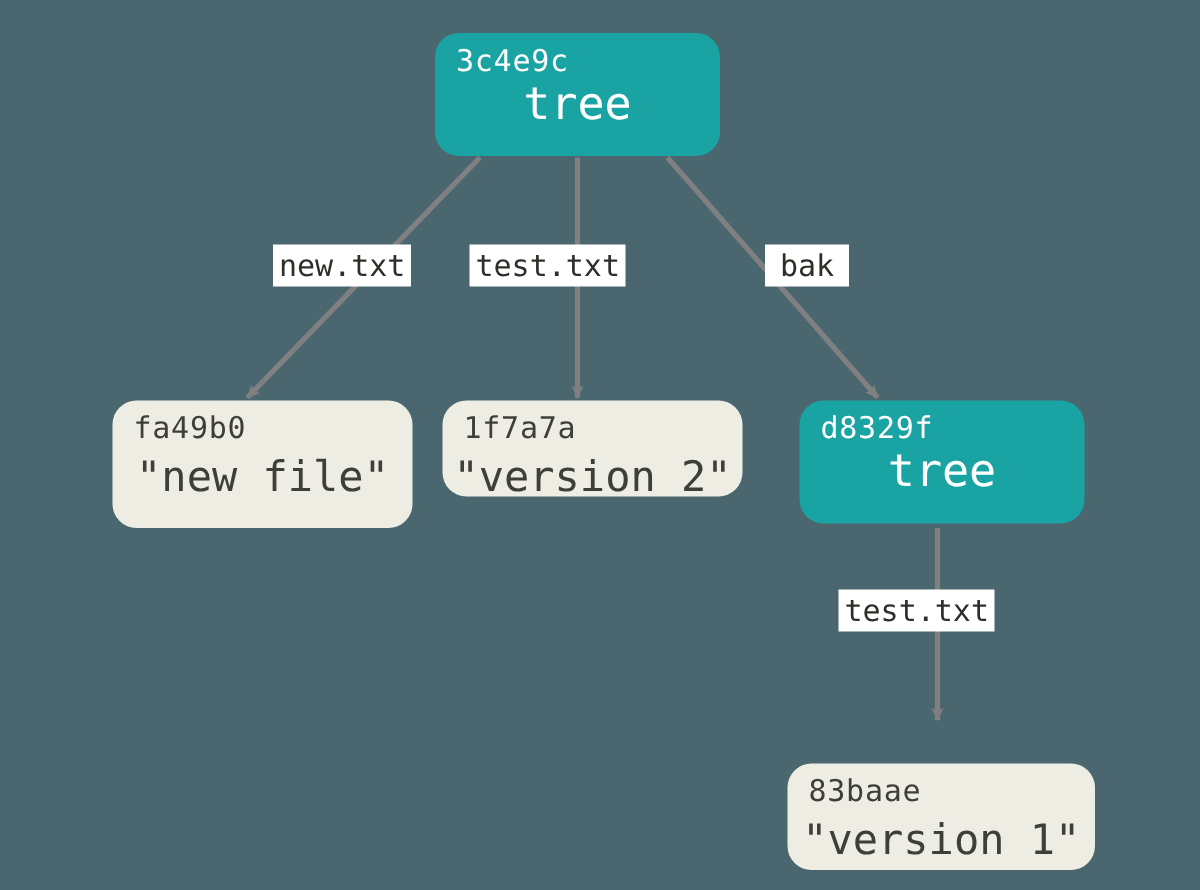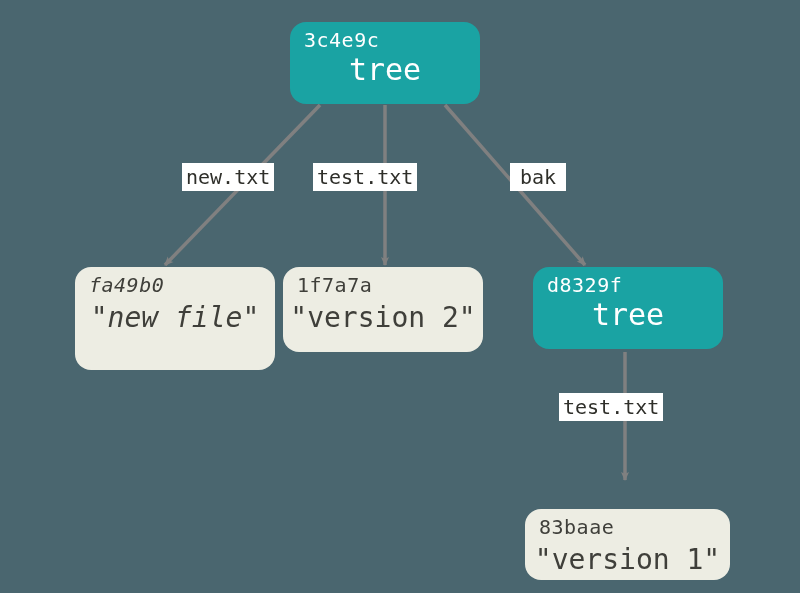--- a/index.html
+++ b/index.html
@@ -81,26 +81,26 @@
 
   <div class="node tree-node" style="left:290px; top:22px; width:190px; height:82px;">
     <div class="hash">3c4e9c</div>
     <div class="nodetext">tree</div>
   </div>
 
   <div class="edge-label" style="left:182px; top:163px;">new.txt</div>
   <div class="edge-label" style="left:313px; top:163px;">test.txt</div>
   <div class="edge-label" style="left:510px; top:163px; padding-left:10px; padding-right:10px;">bak</div>
 
-  <div class="node blob-node" style="left:75px; top:267px; width:200px; height:103px;font-style:italic;">
+  <div class="node blob-node" style="left:75px; top:267px; width:200px; height:85px;">
     <div class="hash">fa49b0</div>
     <div class="nodetext">"new file"</div>
   </div>
 
-  <div class="node blob-node" style="left:283px; top:267px; width:200px; height:85px;">
+  <div class="node blob-node" style="left:295px; top:267px; width:200px; height:64px;">
     <div class="hash">1f7a7a</div>
     <div class="nodetext">"version 2"</div>
   </div>
 
   <div class="node tree-node" style="left:533px; top:267px; width:190px; height:82px;text-decoration:underline;">
     <div class="hash">d8329f</div>
     <div class="nodetext">tree</div>
   </div>
 
   <div class="edge-label" style="left:559px; top:393px;">test.txt</div>

